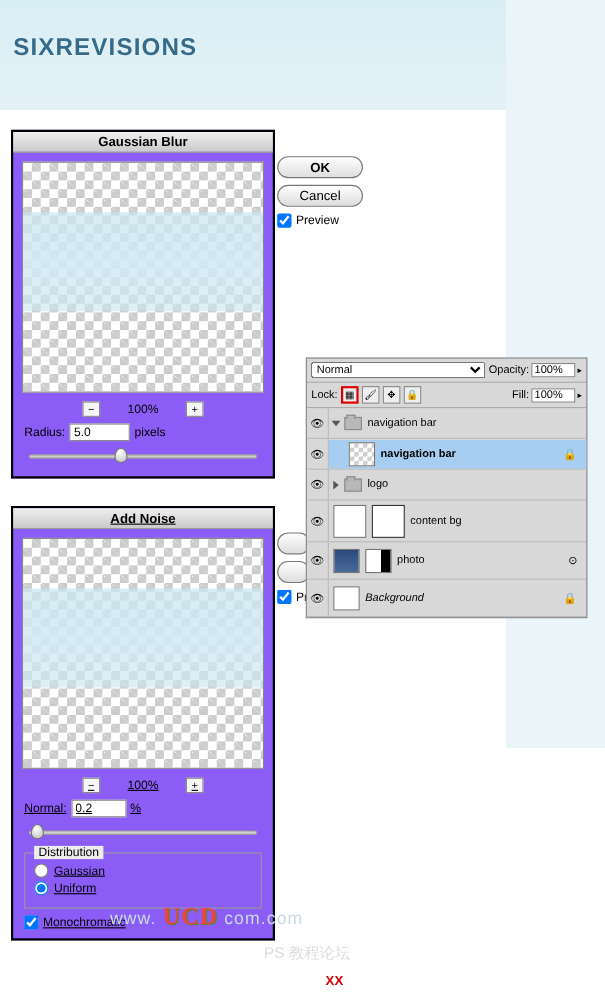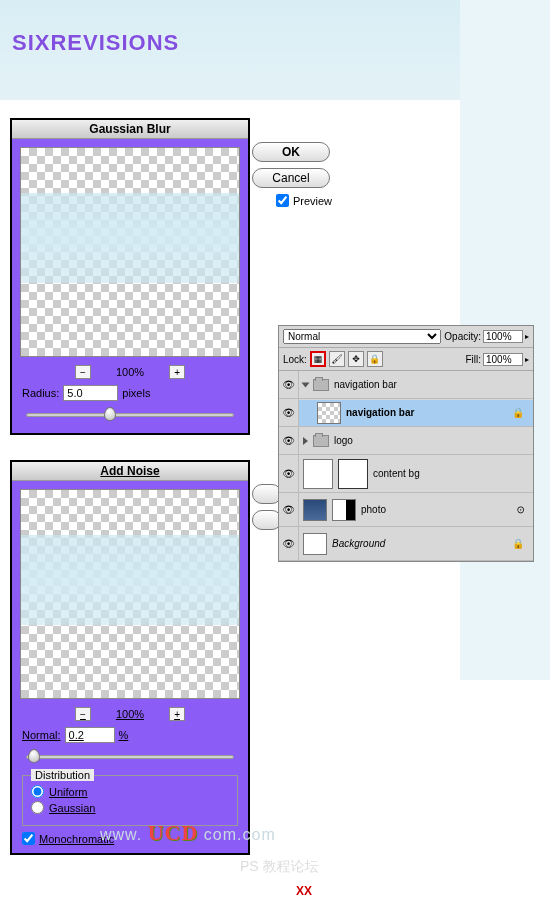--- a/index.html
+++ b/index.html
@@ -1,19 +1,19 @@
 <!DOCTYPE html>
 <html><head>
 <meta charset="utf-8">
 <style>
 * { box-sizing: border-box; margin: 0; padding: 0; }
 body { width: 550px; height: 906px; font-family: "Lucida Grande", Arial, sans-serif; font-size: 11px; background: #fff; position: relative; overflow: hidden; }
 
 .bg-top { position: absolute; top: 0; left: 0; width: 550px; height: 100px; background: linear-gradient(180deg, #d8eef5 0%, #e4f2f7 100%); }
-.logo-text { position: absolute; top: 30px; left: 12px; font-size: 22px; font-weight: bold; color: #6d28d9; letter-spacing: 1px; font-family: Arial, sans-serif; opacity: 0.8; text-shadow: 0 0 2px rgba(255,255,255,0.5); }
+.logo-text { position: absolute; top: 30px; left: 12px; font-size: 22px; font-weight: bold; color: #0c4a6e; letter-spacing: 1px; font-family: Arial, sans-serif; opacity: 0.8; text-shadow: 0 0 2px rgba(255,255,255,0.5); }
 .bg-side { position: absolute; right: 0; top: 0; width: 90px; height: 680px; background: #e9f5f9; }
 
 .dialog { position: absolute; background: #8b5cf6; border: 2px solid #000000; }
 .dlg-title { background: linear-gradient(180deg, #f0f0f0, #cacaca); text-align: center; padding: 2px 0; font-weight: bold; border-bottom: 1px solid #999; font-size: 12px; }
 .preview-box { background: #fff; border: 1px solid #888; margin: 8px; position: relative; }
 .checker { background-image: linear-gradient(45deg, #ccc 25%, transparent 25%, transparent 75%, #ccc 75%), linear-gradient(45deg, #ccc 25%, transparent 25%, transparent 75%, #ccc 75%); background-size: 16px 16px; background-position: 0 0, 8px 8px; }
 .cloud-band { position: absolute; left: 0; right: 0; background: linear-gradient(180deg, rgba(200,230,240,0.7), rgba(210,235,245,0.9), rgba(200,230,240,0.6)); }
 
 .zoom-row { text-align: center; margin: 0 8px 6px; display: flex; align-items: center; justify-content: center; gap: 25px; }
 .zoom-btn { width: 16px; height: 14px; border: 1px solid #888; background: #f5f5f5; display: inline-flex; align-items: center; justify-content: center; font-size: 10px; cursor: pointer; }
@@ -21,21 +21,21 @@
 .field-row { margin: 4px 10px; display: flex; align-items: center; gap: 4px; }
 .field-row input[type=text] { border: 1px solid #888; padding: 1px 3px; font-size: 11px; }
 
 .slider { margin: 6px 14px 10px; height: 16px; position: relative; }
 .slider-track { height: 4px; background: #d0d0d0; border: 1px solid #999; border-radius: 2px; position: absolute; top: 6px; left: 0; right: 0; }
 .slider-thumb { width: 12px; height: 14px; background: radial-gradient(circle at 40% 30%, #fff, #bbb); border: 1px solid #777; border-radius: 50% 50% 50% 50% / 60% 60% 40% 40%; position: absolute; top: 0; }
 
 .side-btns { position: absolute; right: -84px; top: 22px; width: 80px; }
 .mac-btn { display: block; width: 78px; height: 20px; border-radius: 10px; background: linear-gradient(180deg,#fff,#ddd); border: 1px solid #777; text-align: center; line-height: 18px; margin-bottom: 6px; font-size: 12px; cursor: pointer; }
 .mac-btn.ok { font-weight: bold; }
-.chk-row { display: flex; align-items: center; gap: 4px; margin-top: 4px; justify-content: flex-end; }
+.chk-row { display: flex; align-items: center; gap: 4px; margin-top: 4px; }
 
 .group { margin: 6px 10px; border: 1px solid #999; padding: 6px 8px 8px; position: relative; }
 .group-title { position: absolute; top: -7px; left: 8px; background: #ececec; padding: 0 4px; font-size: 11px; }
 .radio-row { display: flex; align-items: center; gap: 5px; margin: 3px 0; }
 
 
 .layers { position: absolute; left: 278px; top: 325px; width: 256px; background: #d8d8d8; border: 1px solid #888; font-size: 10px; }
 .layers .top-row { display: flex; align-items: center; padding: 3px 4px; border-bottom: 1px solid #aaa; gap: 3px; }
 .layers select { font-size: 10px; }
 .layers .opfill { display: flex; align-items: center; gap: 2px; }
@@ -114,26 +114,26 @@
     <input type="text" style="width: 50px;" value="0.2">
     <span>%</span>
   </div>
   <div class="slider">
     <div class="slider-track"></div>
     <div class="slider-thumb" style="left:2px;"></div>
   </div>
   <div class="group">
     <span class="group-title">Distribution</span>
     <div class="radio-row">
+      <input type="radio" name="dist" style="">
+      <span>Gaussian</span>
+    </div>
+    <div class="radio-row">
       <input type="radio" name="dist" checked="" style="">
       <span>Uniform</span>
-    </div>
-    <div class="radio-row">
-      <input type="radio" name="dist" style="">
-      <span>Gaussian</span>
     </div>
   </div>
   <div class="field-row" style="margin-bottom:8px;">
     <input type="checkbox" checked="" style="">
     <span>Monochromatic</span>
   </div>
   <div class="side-btns" style="top:22px;">
     <div class="mac-btn ok" style="width:30px; overflow:hidden;"></div>
     <div class="mac-btn" style="width:30px; overflow:hidden;"></div>
     <div class="chk-row">

